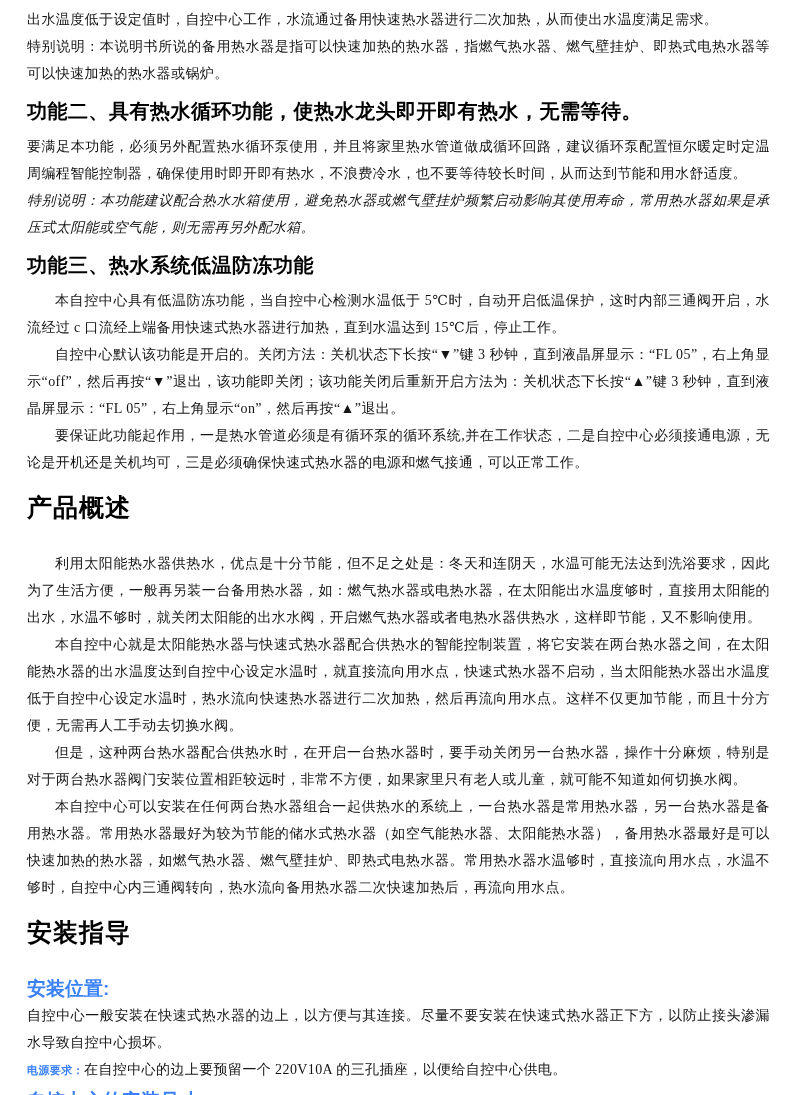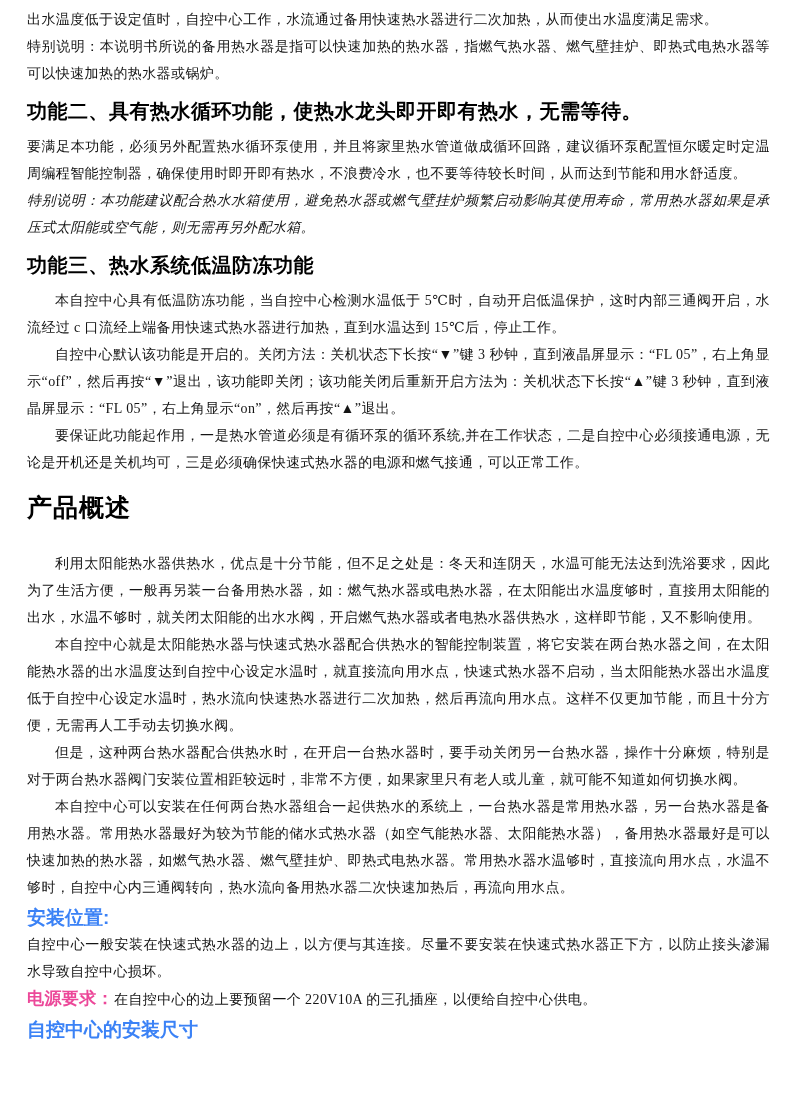--- a/index.html
+++ b/index.html
@@ -49,22 +49,22 @@
     font-family: "Liberation Sans", "DejaVu Sans", sans-serif;
     font-weight: bold;
     color: #3b82f6;
     font-size: 19px;
     line-height: 27px;
     margin: 3px 0 0 0;
   }
   .inline-label {
     font-family: "Liberation Sans", "DejaVu Sans", sans-serif;
     font-weight: bold;
-    font-size: 17px;
-    color: #ec4899;
+    font-size: 11px;
+    color: #3b82f6;
   }
   .footer {
     position: absolute;
     left: 27px;
     right: 27px;
     bottom: 12px;
     height: 20px;
   }
   .footer-slogan {
     position: absolute;
@@ -111,20 +111,21 @@
   <h1 class="doc">产品概述</h1>
 
   <p class="body indent">利用太阳能热水器供热水，优点是十分节能，但不足之处是：冬天和连阴天，水温可能无法达到洗浴要求，因此为了生活方便，一般再另装一台备用热水器，如：燃气热水器或电热水器，在太阳能出水温度够时，直接用太阳能的出水，水温不够时，就关闭太阳能的出水水阀，开启燃气热水器或者电热水器供热水，这样即节能，又不影响使用。</p>
 
   <p class="body indent">本自控中心就是太阳能热水器与快速式热水器配合供热水的智能控制装置，将它安装在两台热水器之间，在太阳能热水器的出水温度达到自控中心设定水温时，就直接流向用水点，快速式热水器不启动，当太阳能热水器出水温度低于自控中心设定水温时，热水流向快速热水器进行二次加热，然后再流向用水点。这样不仅更加节能，而且十分方便，无需再人工手动去切换水阀。</p>
 
   <p class="body indent">但是，这种两台热水器配合供热水时，在开启一台热水器时，要手动关闭另一台热水器，操作十分麻烦，特别是对于两台热水器阀门安装位置相距较远时，非常不方便，如果家里只有老人或儿童，就可能不知道如何切换水阀。</p>
 
   <p class="body indent">本自控中心可以安装在任何两台热水器组合一起供热水的系统上，一台热水器是常用热水器，另一台热水器是备用热水器。常用热水器最好为较为节能的储水式热水器（如空气能热水器、太阳能热水器），备用热水器最好是可以快速加热的热水器，如燃气热水器、燃气壁挂炉、即热式电热水器。常用热水器水温够时，直接流向用水点，水温不够时，自控中心内三通阀转向，热水流向备用热水器二次快速加热后，再流向用水点。</p>
 
+  <h1 class="doc">安装指导</h1>
 
   <h3 class="doc">安装位置:</h3>
 
   <p class="body">自控中心一般安装在快速式热水器的边上，以方便与其连接。尽量不要安装在快速式热水器正下方，以防止接头渗漏水导致自控中心损坏。</p>
 
   <p class="body">
     <span class="inline-label">电源要求：</span><span>在自控中心的边上要预留一个 220V10A 的三孔插座，以便给自控中心供电。</span>
   </p>
 
   <h3 class="doc">自控中心的安装尺寸</h3>

